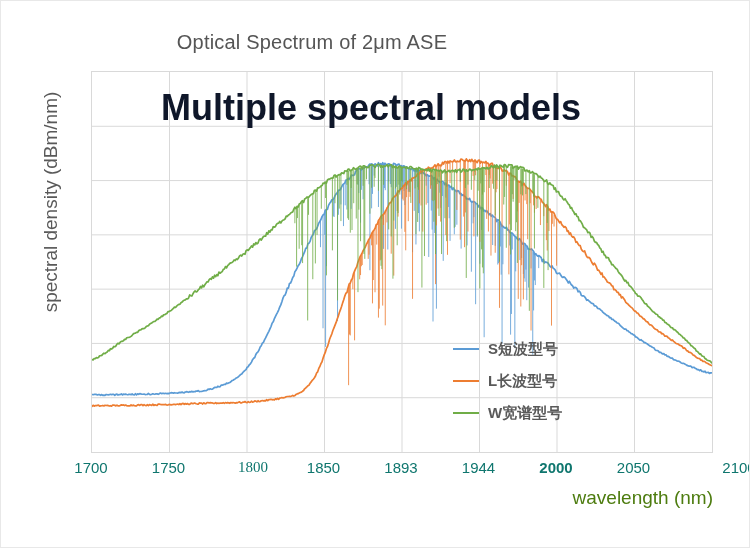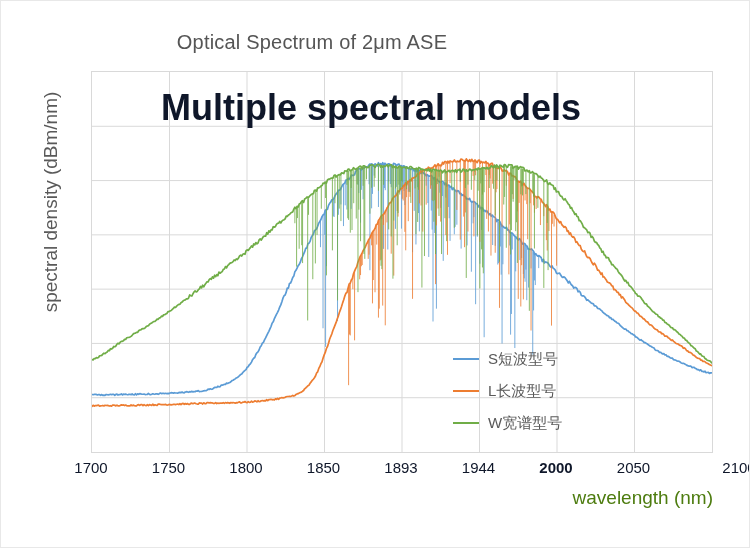--- a/index.html
+++ b/index.html
@@ -70,28 +70,29 @@
     box-sizing: border-box;
     border: 1px solid #d9d9d9;
     background: #ffffff;
   }
   .x-tick-label {
     position: absolute;
     top: 458px;
     width: 80px;
     text-align: center;
     font-size: 15px;
-    color: #0f172a;
+    color: #0f766e;
     transform: translateX(-40px);
   }
   #legend {
     position: absolute;
     left: 452px;
-    top: 342px;
+    top: 332px;
     z-index: 5;
+    font-weight: bold;
   }
   .legend-row {
     display: flex;
     align-items: center;
     height: 32px;
   }
   .legend-swatch {
     width: 26px;
     height: 2px;
     margin-right: 9px;
@@ -115,21 +116,21 @@
 
   <div id="chart-title">Optical Spectrum of 2μm ASE</div>
 
   <div id="y-axis-title">spectral density (dBm/nm)</div>
   <div id="x-axis-title">wavelength (nm)</div>
 
   <div id="y-tick-labels"></div>
   <div id="x-tick-labels">
       <div class="x-tick-label" style="left: 90px;">1700</div>
       <div class="x-tick-label" style="left: 167.5px;">1750</div>
-      <div class="x-tick-label" style="left: 245px;">1800</div>
+      <div class="x-tick-label" style="left: 252px; font-family: Liberation Serif, serif;">1800</div>
       <div class="x-tick-label" style="left: 322.5px;">1850</div>
       <div class="x-tick-label" style="left: 400px;">1893</div>
       <div class="x-tick-label" style="left: 477.5px;">1944</div>
       <div class="x-tick-label" style="left: 555px; font-weight: bold;">2000</div>
       <div class="x-tick-label" style="left: 632.5px;">2050</div>
       <div class="x-tick-label" style="left: 738px;">2100</div>
     </div>
 
   <div id="plot-area">
     <svg class="curves" id="curves-svg" width="620" height="380" viewBox="0 0 620 380">

